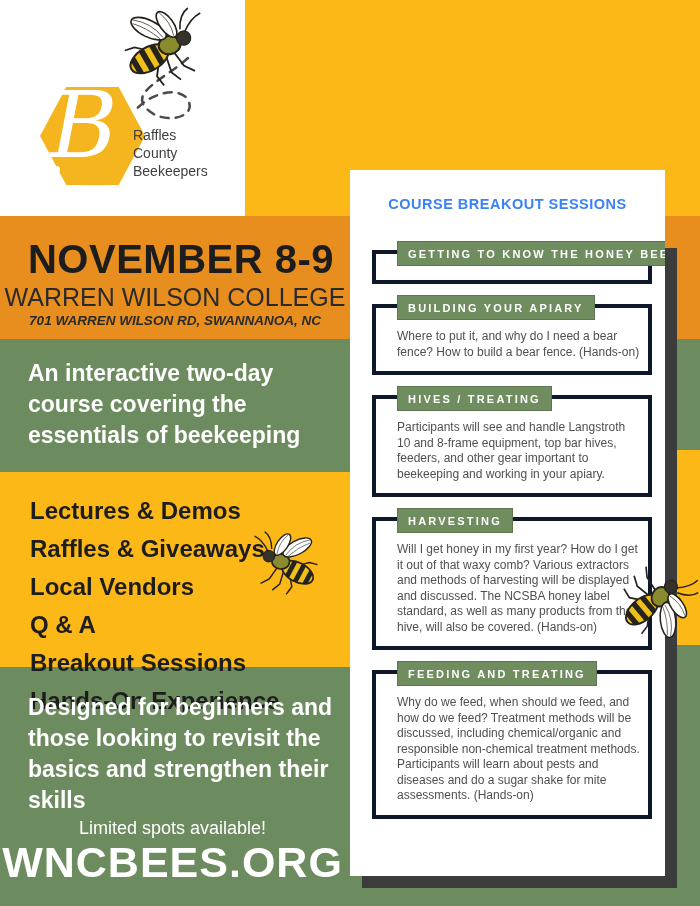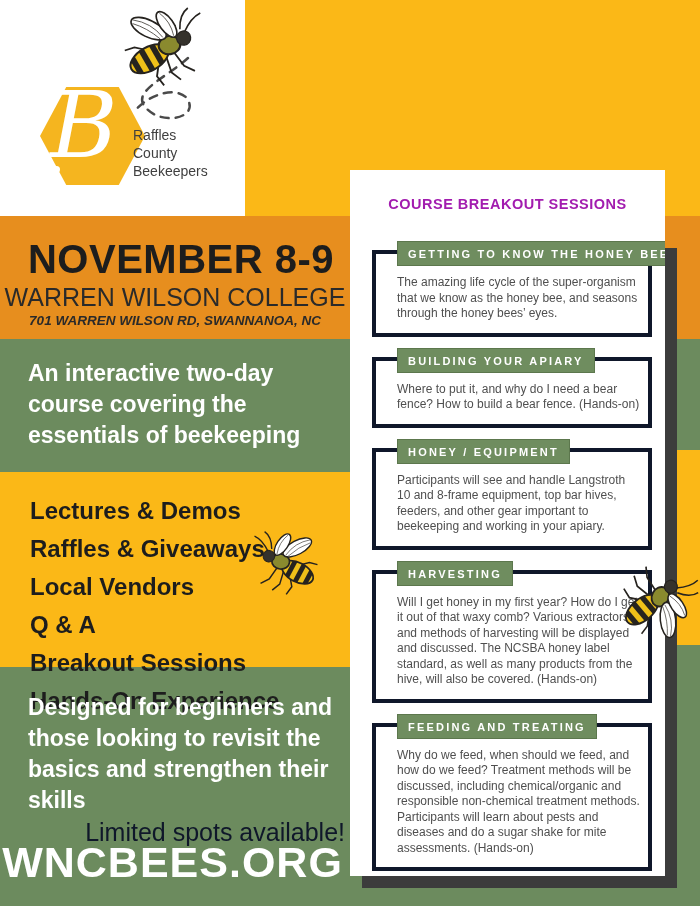--- a/index.html
+++ b/index.html
@@ -12,41 +12,41 @@
   .top-yellow{left:245px;top:0;width:455px;height:216px;background:#FBB817;z-index:1;}
   .orange-band{left:0;top:216px;width:700px;height:123px;background:#E78E1E;z-index:1;}
   .yellow-left{left:0;top:472px;width:350px;height:195px;background:#FBB817;z-index:1;}
   .yellow-right{left:655px;top:450px;width:45px;height:195px;background:#FBB817;z-index:1;}
 
   
   .card-shadow{left:362px;top:248px;width:315px;height:640px;background:#3C3C3C;z-index:2;}
   .card{left:350px;top:170px;width:315px;height:706px;background:#ffffff;z-index:3;
         box-sizing:border-box;padding-top:26px;overflow:hidden;}
   .card-title{text-align:center;font-weight:bold;font-size:14.5px;letter-spacing:.5px;
-        color:#a21caf;margin:0 10px 38px 10px;}
+        color:#3b82f6;margin:0 10px 38px 10px;}
   .session{position:relative;margin:0 13px 20px 22px;border:4px solid #0f172a;
         padding:15px 8px 11px 21px;}
   .session-tab{position:absolute;top:-13px;left:21px;background:#6F8D5F;border:1px solid #5c774d;
         color:#fff;font-size:11px;font-weight:bold;letter-spacing:2.2px;padding:6px 10px 5px 10px;
         white-space:nowrap;}
   .session-body{font-size:12px;line-height:15.5px;color:#4f4f4f;margin:6px 0 0 0;}
 
   
   .date-block{left:0;top:238px;width:350px;text-align:center;color:#1d1d1d;z-index:2;}
   .date-line{font-size:40px;font-weight:bold;letter-spacing:.5px;line-height:42px;margin-left:12px;}
   .venue-line{font-size:25px;font-weight:normal;line-height:30px;margin-top:2px;color:#2a2a2a;}
   .addr-line{font-size:13.5px;font-weight:bold;font-style:italic;line-height:18px;color:#2a2a2a;}
 
   .intro-text{left:28px;top:358px;width:280px;color:#fff;font-size:23px;font-weight:bold;
         line-height:31px;z-index:2;}
   .highlights{left:30px;top:492px;width:290px;z-index:2;color:#1d1d1d;}
   .hl-item{font-size:24px;font-weight:bold;line-height:38px;}
   .audience-text{left:28px;top:692px;width:315px;color:#fff;font-size:23px;font-weight:bold;
         line-height:31px;z-index:2;}
-  .cta-note{left:0;top:818px;width:345px;text-align:right;color:#0f172a;font-size:25px;z-index:2;}
+  .cta-note{left:0;top:818px;width:345px;text-align:center;color:#ffffff;font-size:18px;z-index:2;}
   .cta-site{left:0;top:838px;width:345px;text-align:center;color:#fff;font-size:43px;
         font-weight:bold;letter-spacing:1px;z-index:2;}
 
   
   .title-block{left:245px;top:38px;width:455px;text-align:center;color:#161616;z-index:2;}
   .title-main{font-size:54px;font-weight:bold;letter-spacing:1px;line-height:58px;}
   .title-sub{font-size:27px;font-weight:bold;letter-spacing:.5px;line-height:32px;margin-top:4px;}
 
   
   .hexagon{left:40px;top:87px;width:105px;height:98px;background:#F5B51F;z-index:2;
@@ -159,31 +159,30 @@
 
   <div class="abs cta-note">Limited spots available!</div>
   <div class="abs cta-site">WNCBEES.ORG</div>
 
   <div class="abs card-shadow"></div>
   <div class="abs card">
     <div class="card-title">COURSE BREAKOUT SESSIONS</div>
 
     <div class="session">
       <div class="session-tab">GETTING TO KNOW THE HONEY BEE</div>
-      <div class="session-body">The amazing life cycle of the super-organism that we know as the honey bee, and seasons through the honey bees’ eyes.</div>
     </div>
 
 
     <div class="session">
       <div class="session-tab">BUILDING YOUR APIARY</div>
       <div class="session-body">Where to put it, and why do I need a bear fence? How to build a bear fence. (Hands-on)</div>
     </div>
 
     <div class="session">
-      <div class="session-tab">HONEY / EQUIPMENT</div>
+      <div class="session-tab">HIVES / TREATING</div>
       <div class="session-body">Participants will see and handle Langstroth 10 and 8-frame equipment, top bar hives, feeders, and other gear important to beekeeping and working in your apiary.</div>
     </div>
 
     <div class="session">
       <div class="session-tab">HARVESTING</div>
       <div class="session-body">Will I get honey in my first year? How do I get it out of that waxy comb? Various extractors and methods of harvesting will be displayed and discussed. The NCSBA honey label standard, as well as many products from the hive, will also be covered. (Hands-on)</div>
     </div>
 
     <div class="session">
       <div class="session-tab">FEEDING AND TREATING</div>

